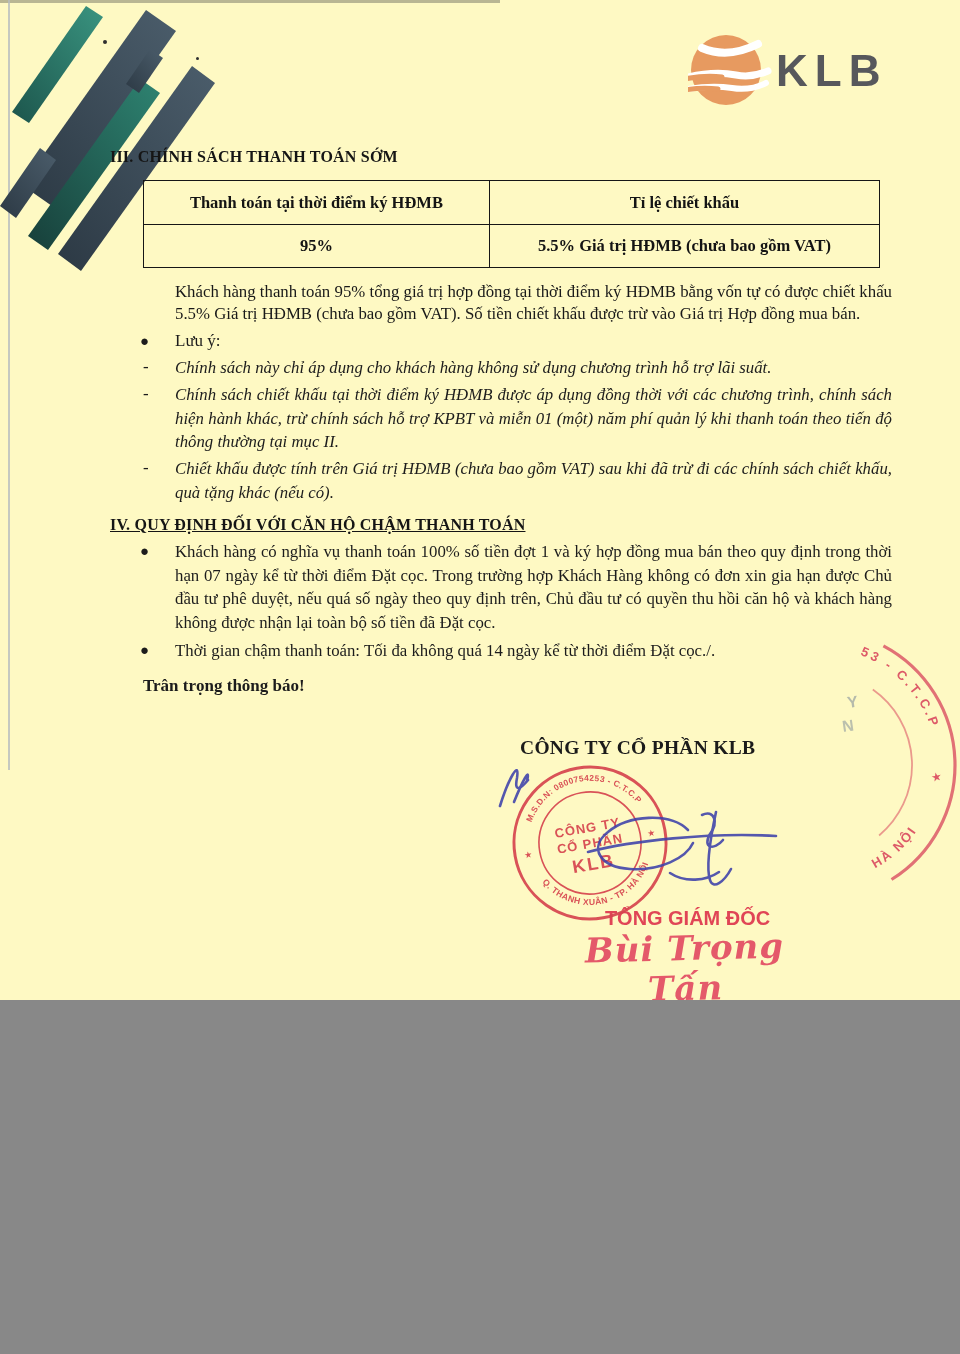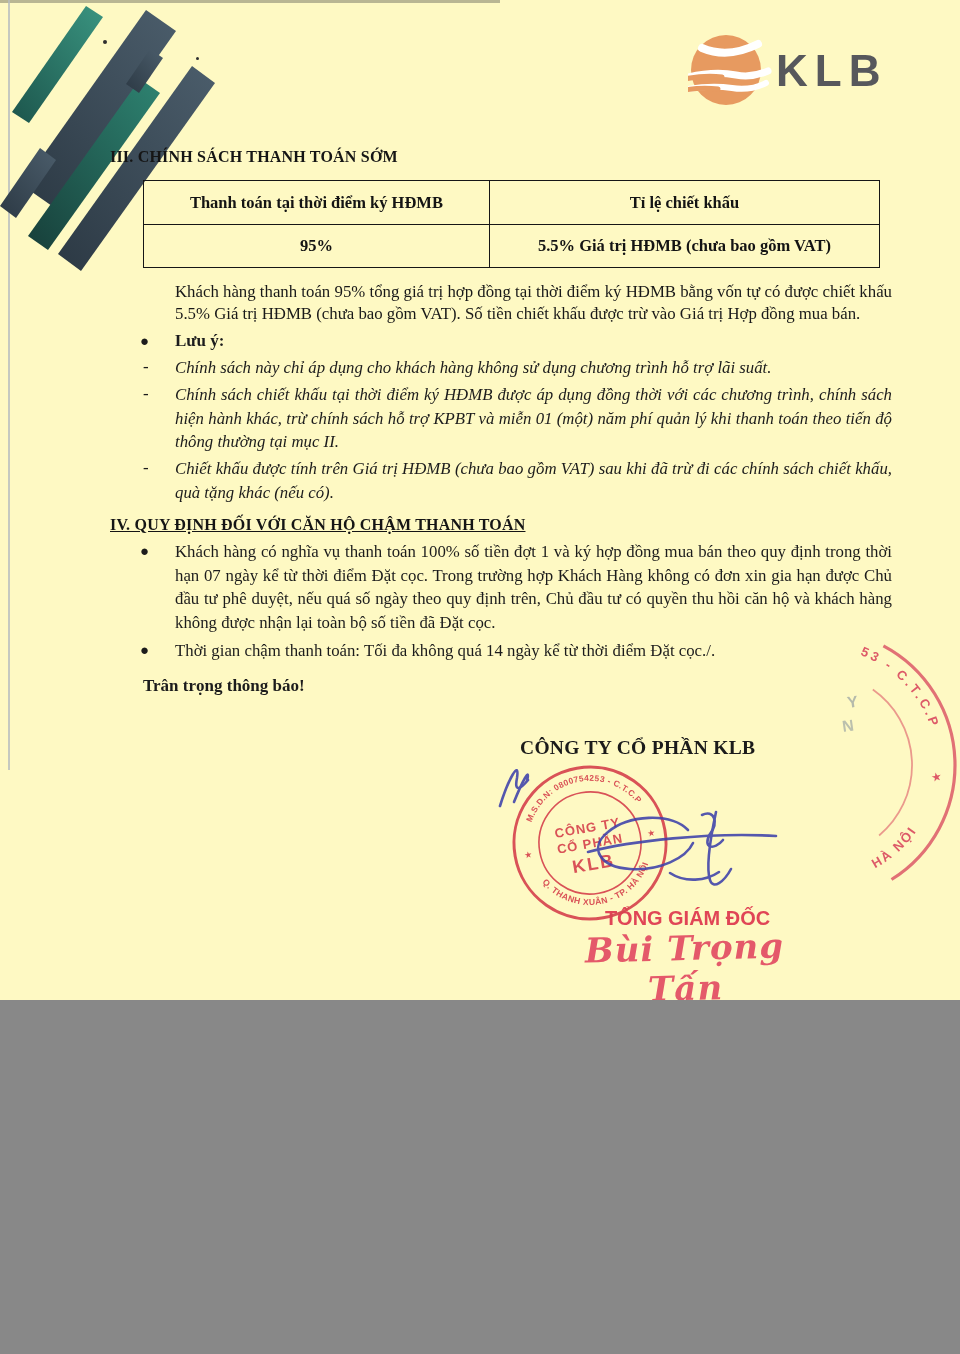--- a/index.html
+++ b/index.html
@@ -15,21 +15,21 @@
   
   .content{position:absolute;left:110px;top:146px;width:782px;}
   .h-sec{font-size:16px;font-weight:bold;letter-spacing:.2px;color:#151515;line-height:22px;}
   table.policy{border-collapse:collapse;margin:12px 0 0 33px;width:737px;font-size:16.5px;color:#141414;}
   table.policy th,table.policy td{border:1.6px solid #161616;text-align:center;padding:0 6px;margin-top:16px;}
   table.policy th{height:43px;font-weight:bold;}
   table.policy td{height:42px;font-weight:bold;text-align:center;}
   .para{margin:13px 0 0 65px;font-size:16.8px;line-height:22px;text-align:justify;color:#191919;}
   .note-row{margin-top:4px;position:relative;padding-left:65px;font-size:17px;line-height:24px;}
   .note-row .marker{position:absolute;left:30px;top:0;font-size:15px;}
-  .note-label{font-weight:bold;margin-top:33px;}
+  .note-label{font-weight:normal;margin-top:33px;}
   .dash-item{position:relative;margin-top:3px;padding-left:65px;font-style:italic;font-size:16.8px;line-height:23.8px;text-align:justify;}
   .dash-item .marker{position:absolute;left:33px;top:-1px;font-style:normal;}
   .bullet-item{position:relative;margin-top:4px;padding-left:65px;font-size:16.8px;line-height:23.8px;text-align:justify;}
   .bullet-item .marker{position:absolute;left:30px;top:0;font-size:15px;}
   .h-sec4{margin-top:9px;text-decoration:underline;}
   .closing{margin:13px 0 0 33px;font-weight:bold;font-size:17px;}
   
   .company-line{position:absolute;left:520px;top:737px;width:320px;text-align:left;
     font-weight:bold;font-size:19.5px;letter-spacing:.3px;color:#1b1b1b;z-index:2;}
   .stamp1{position:absolute;left:500px;top:753px;z-index:3;}

